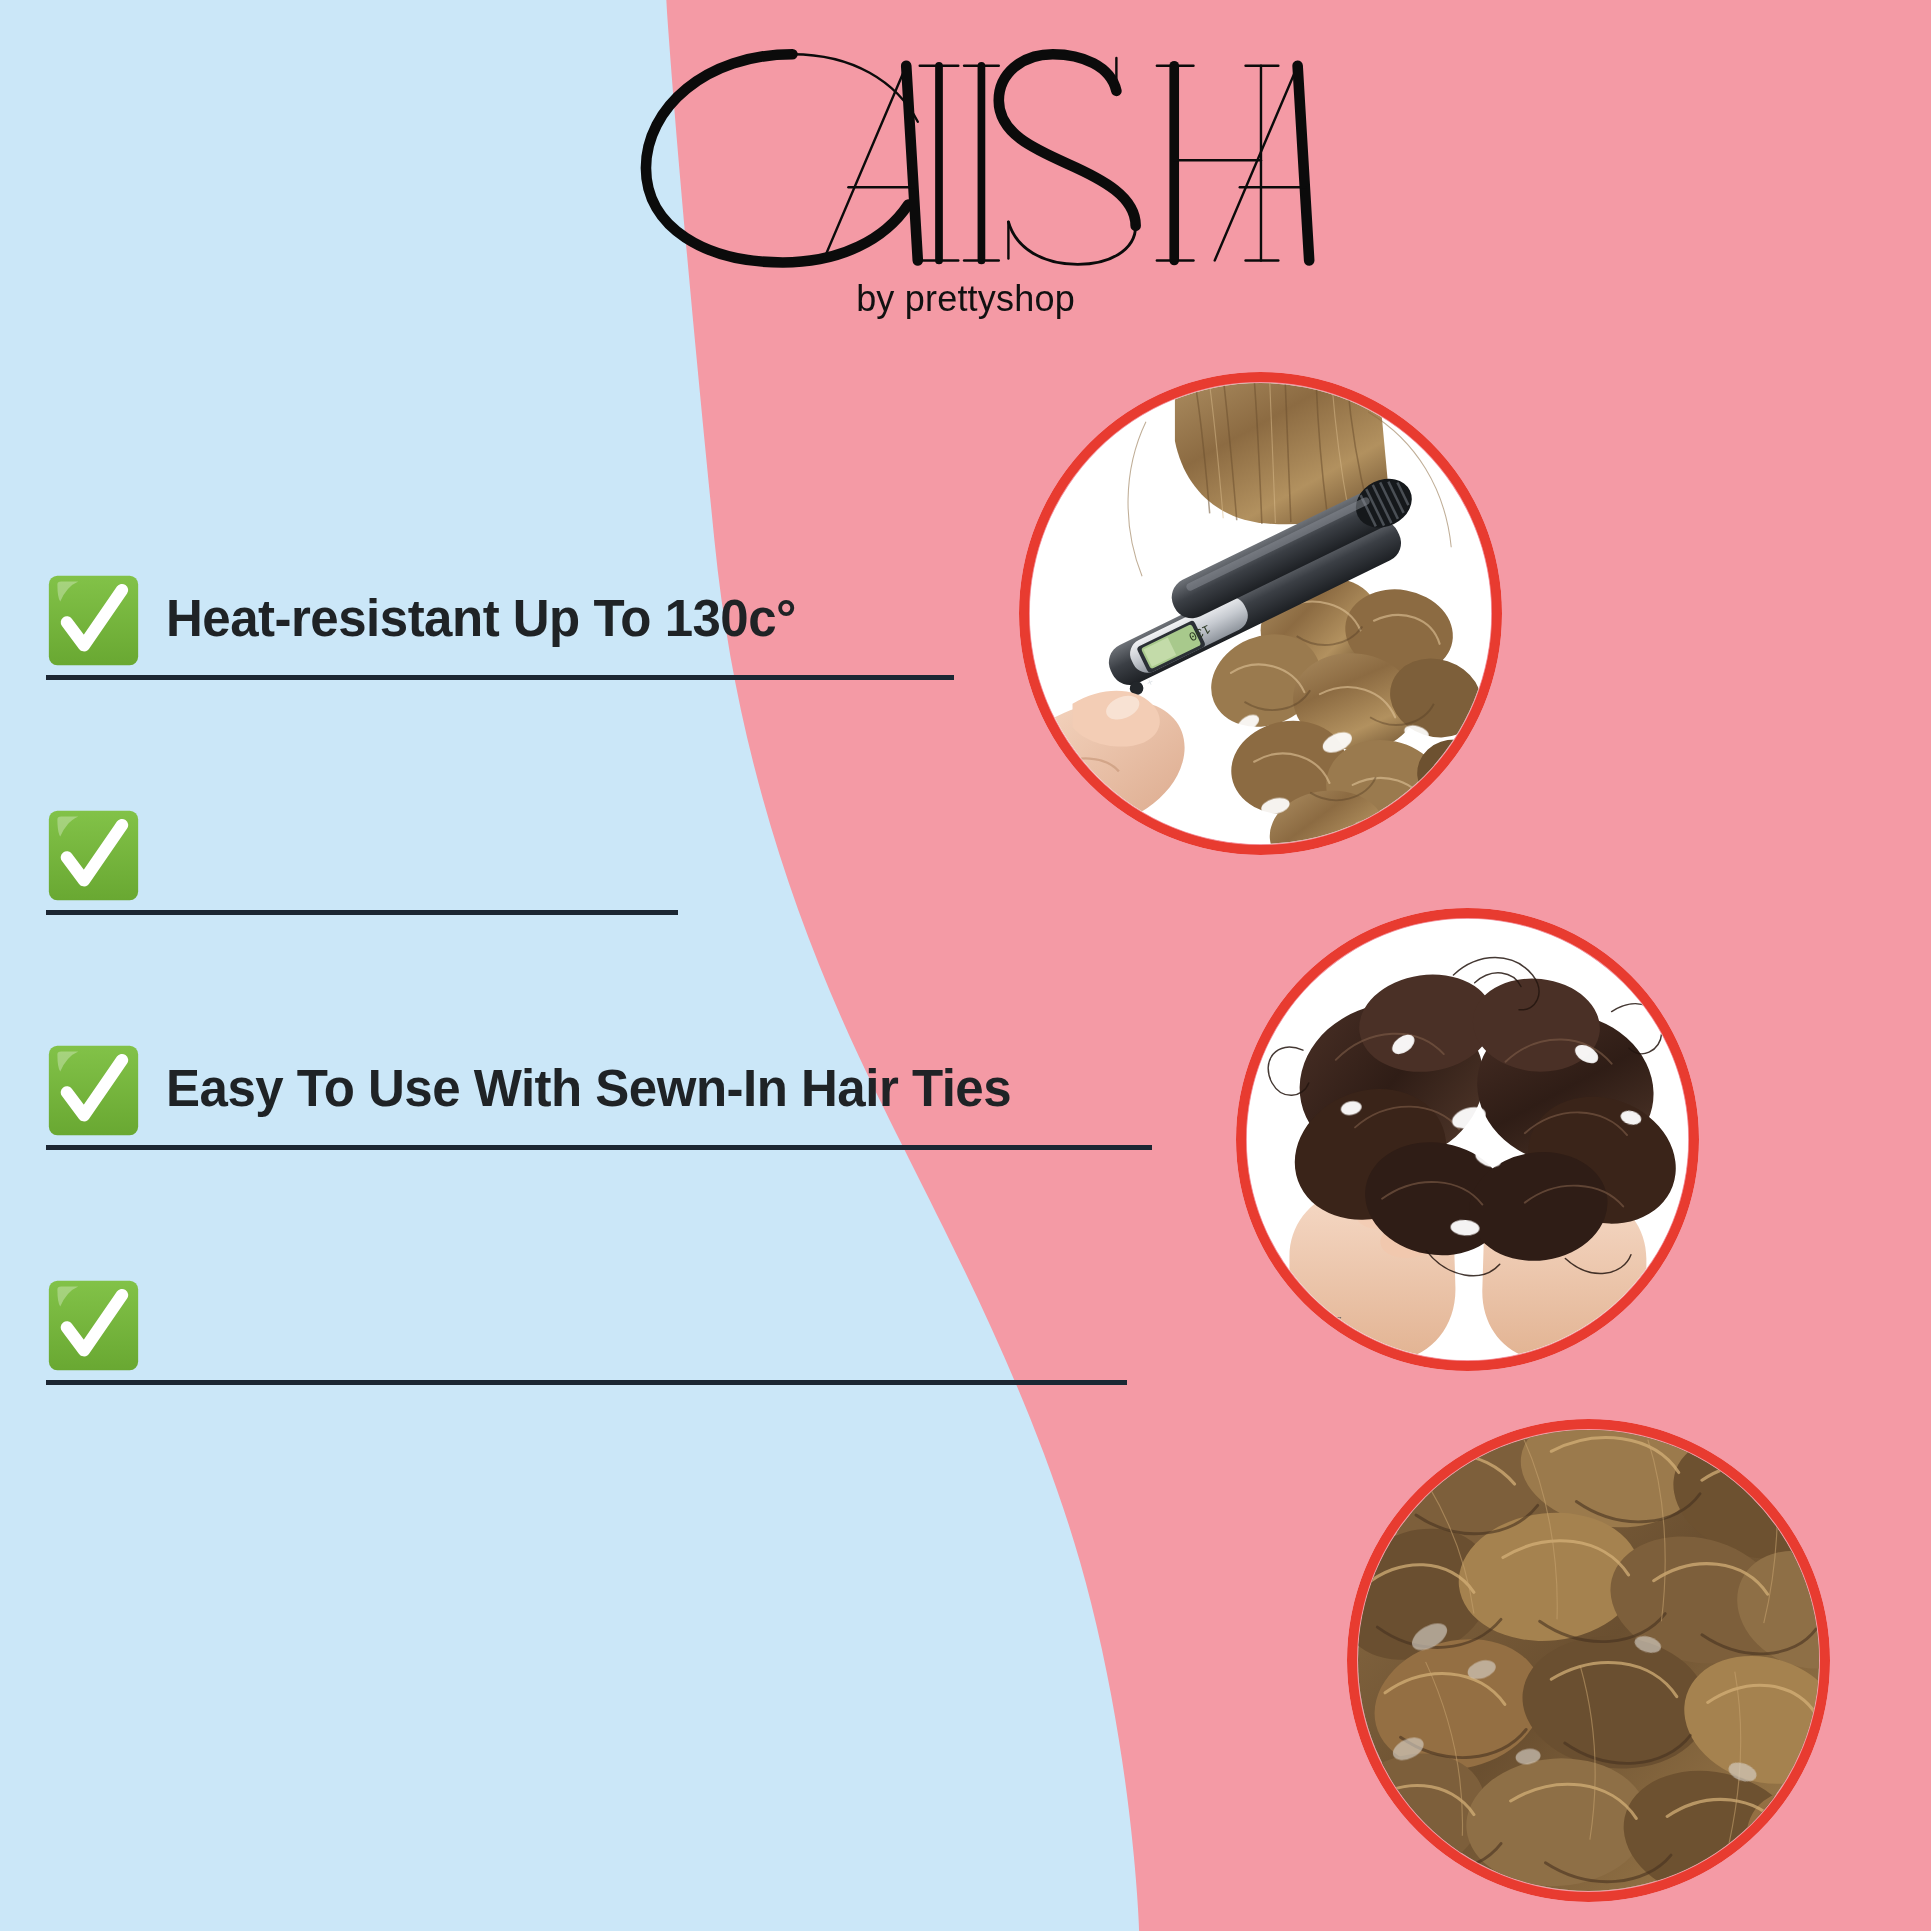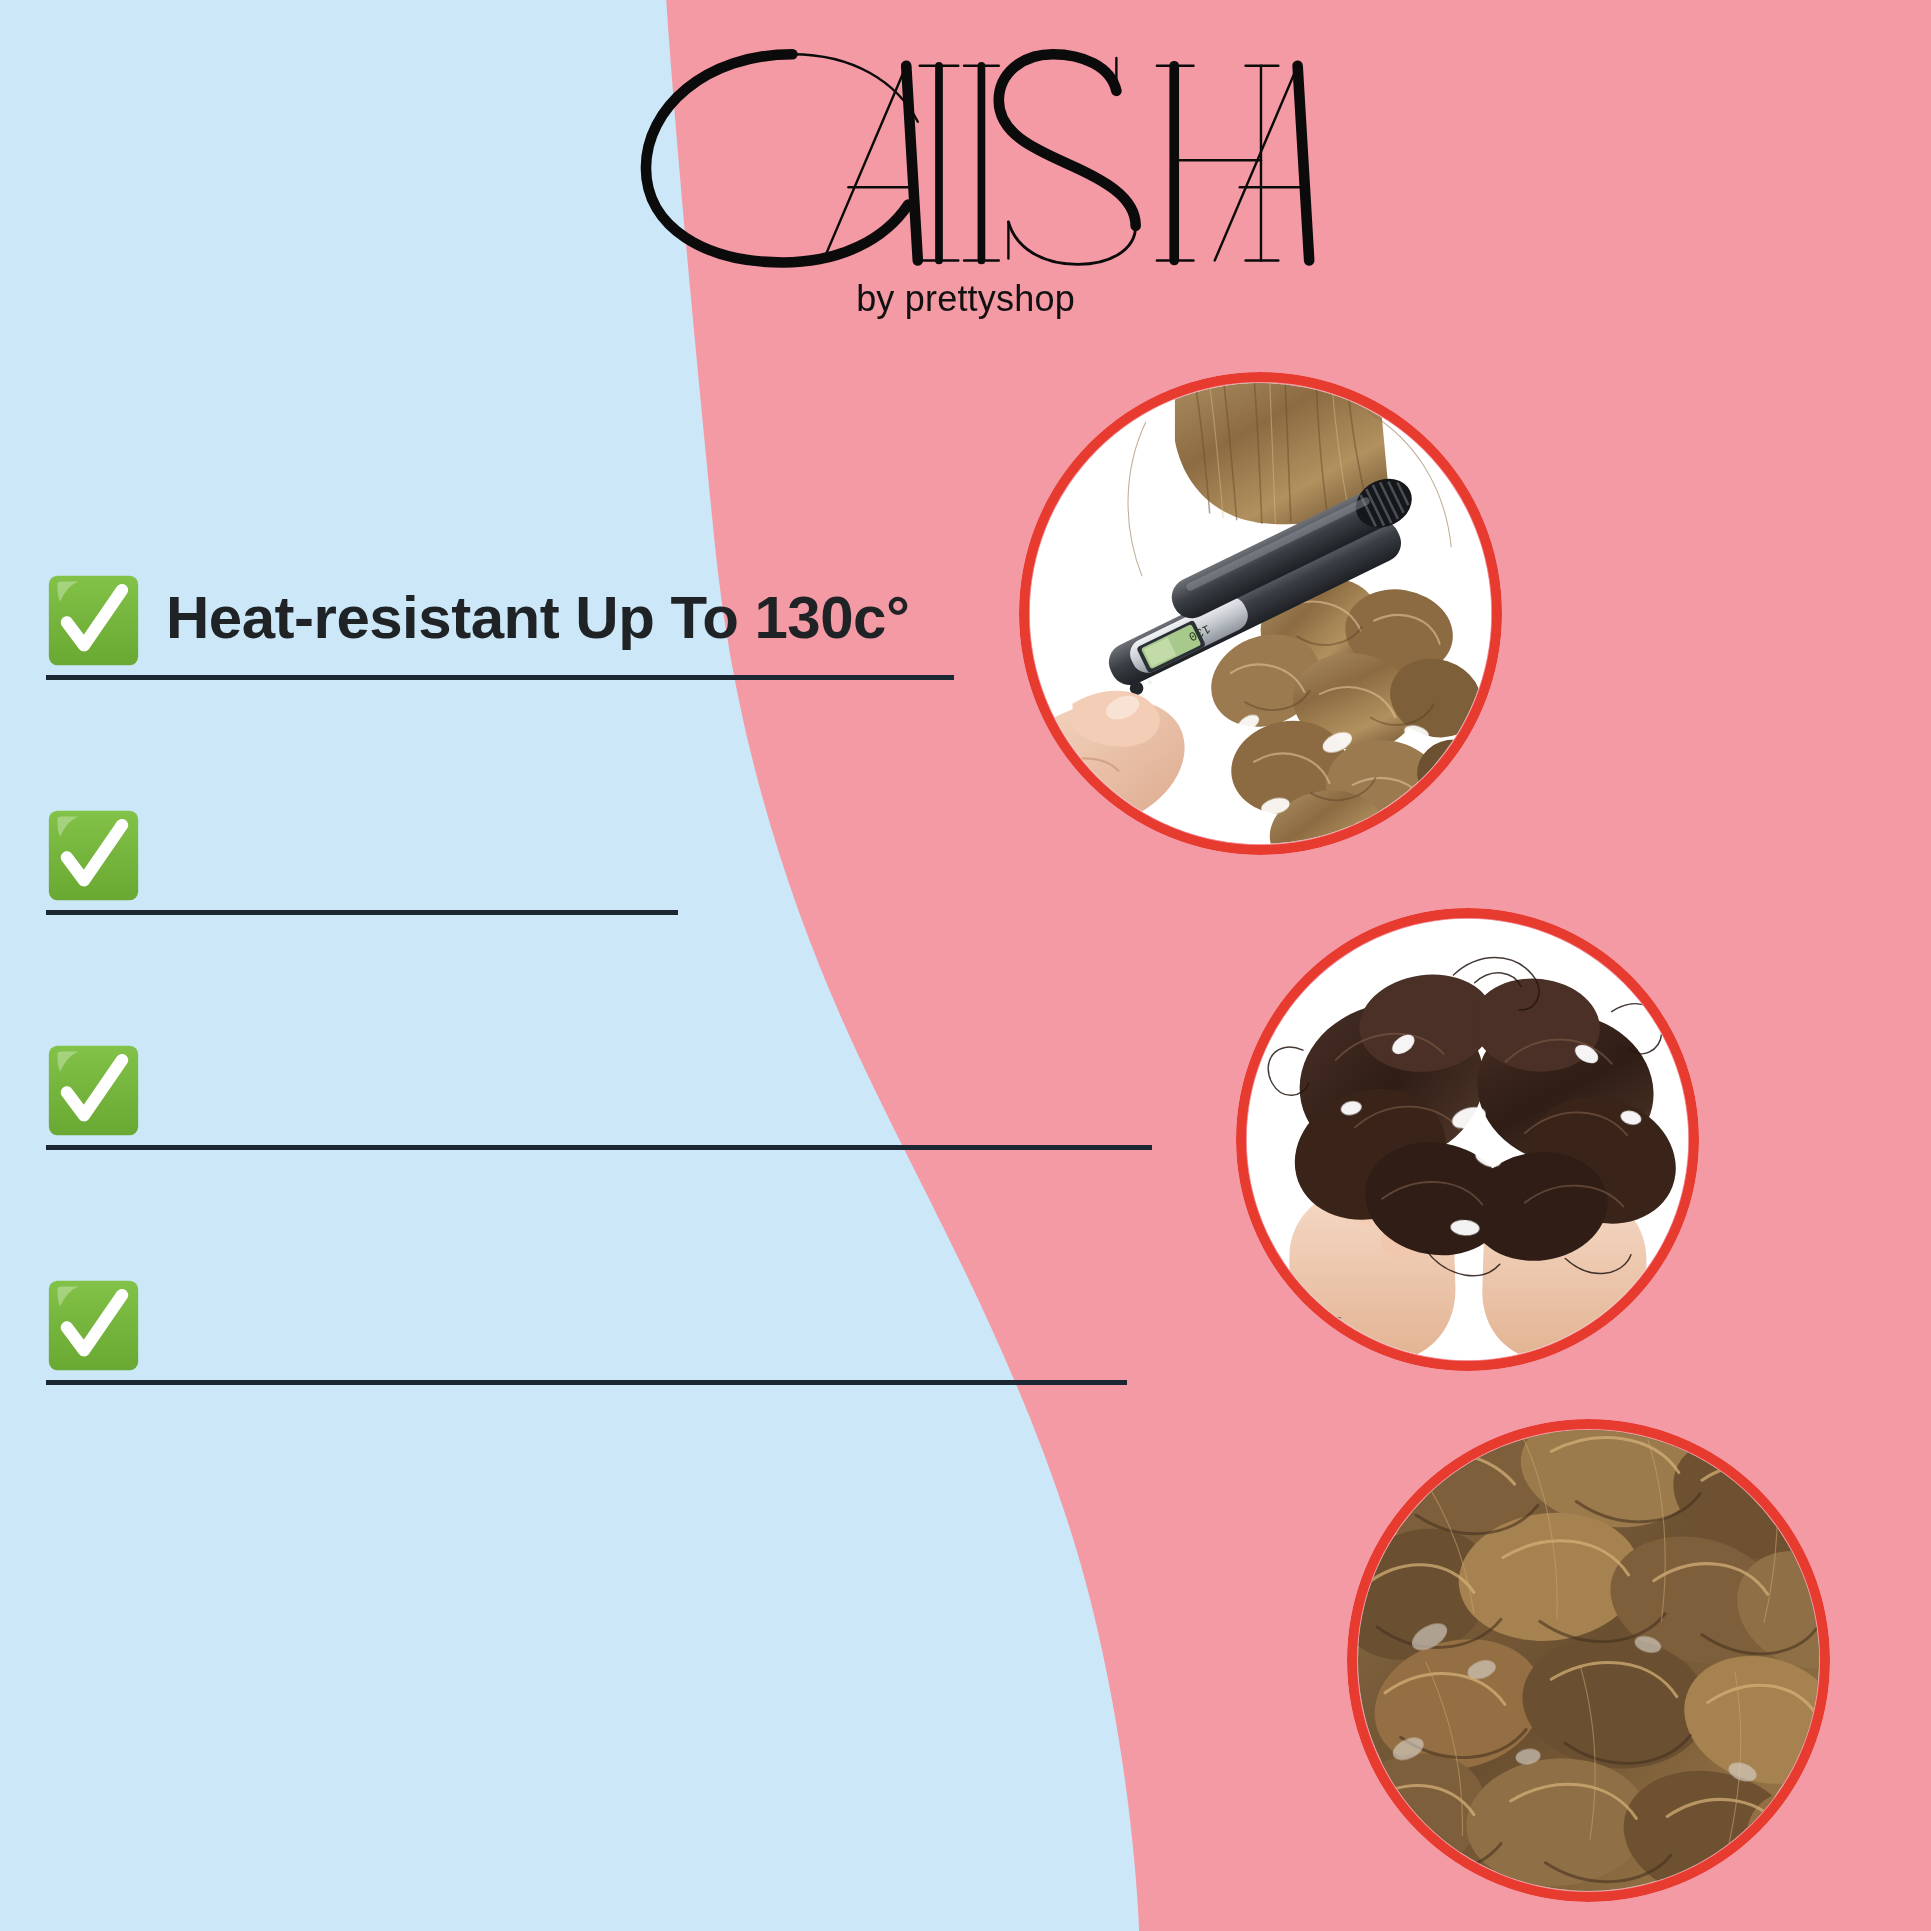--- a/index.html
+++ b/index.html
@@ -64,21 +64,21 @@
   .check-box {
     position:relative;
     flex:0 0 auto;
     width:95px; height:95px;
     margin-right:25px;
   }
   .check-box svg { display:block; width:95px; height:95px; }
 
   .feature-label {
     font-family:"Liberation Sans", sans-serif;
-    font-size:60px;
+    font-size:51px;
     font-weight:700;
     color:#1f2326;
     letter-spacing:-0.5px;
     white-space:nowrap;
     line-height:1;
     padding-bottom:3.9px;
   }
   .feature-rule {
     position:absolute;
     left:0;
@@ -222,20 +222,21 @@
 
 
     <div class="feature" data-row="3">
       <span class="check-box">
         <svg viewBox="0 0 100 100">
           <rect x="3" y="3" width="94" height="94" rx="9" fill="url(#g0)"></rect>
           <path d="M 12 12 Q 12 9 16 9 L 34 9 Q 22 14 15 30 Q 12 26 12 12 Z" fill="#ffffff" opacity="0.30"></path>
           <path d="M 22 52 L 40 76 L 80 18" stroke="#ffffff" stroke-width="13" stroke-linecap="round" stroke-linejoin="round" fill="none"></path>
         </svg>
       </span>
+      <span class="feature-label">Easy To Use With Sewn-In Hair Ties</span>
       <span class="feature-rule"></span>
     </div>
 
     <div class="feature" data-row="4">
       <span class="check-box">
         <svg viewBox="0 0 100 100">
           <rect x="3" y="3" width="94" height="94" rx="9" fill="url(#g0)"></rect>
           <path d="M 12 12 Q 12 9 16 9 L 34 9 Q 22 14 15 30 Q 12 26 12 12 Z" fill="#ffffff" opacity="0.30"></path>
           <path d="M 22 52 L 40 76 L 80 18" stroke="#ffffff" stroke-width="13" stroke-linecap="round" stroke-linejoin="round" fill="none"></path>
         </svg>

